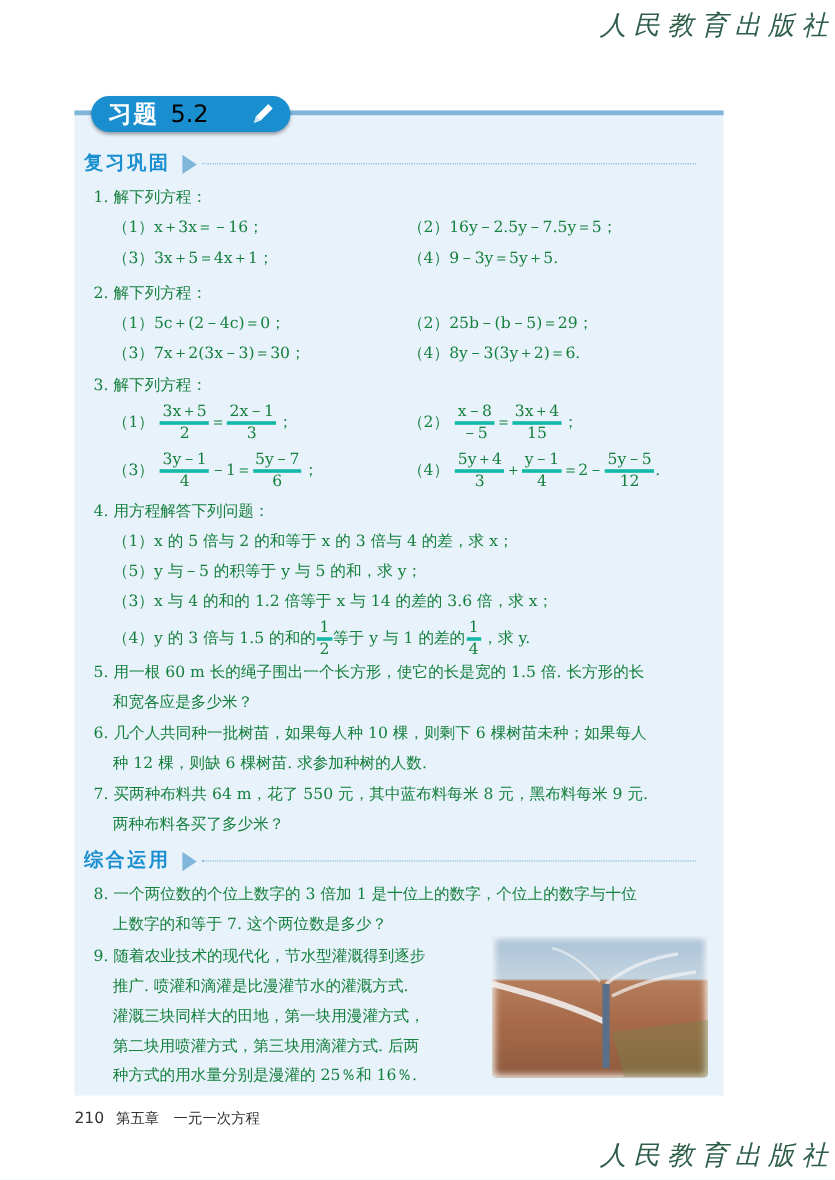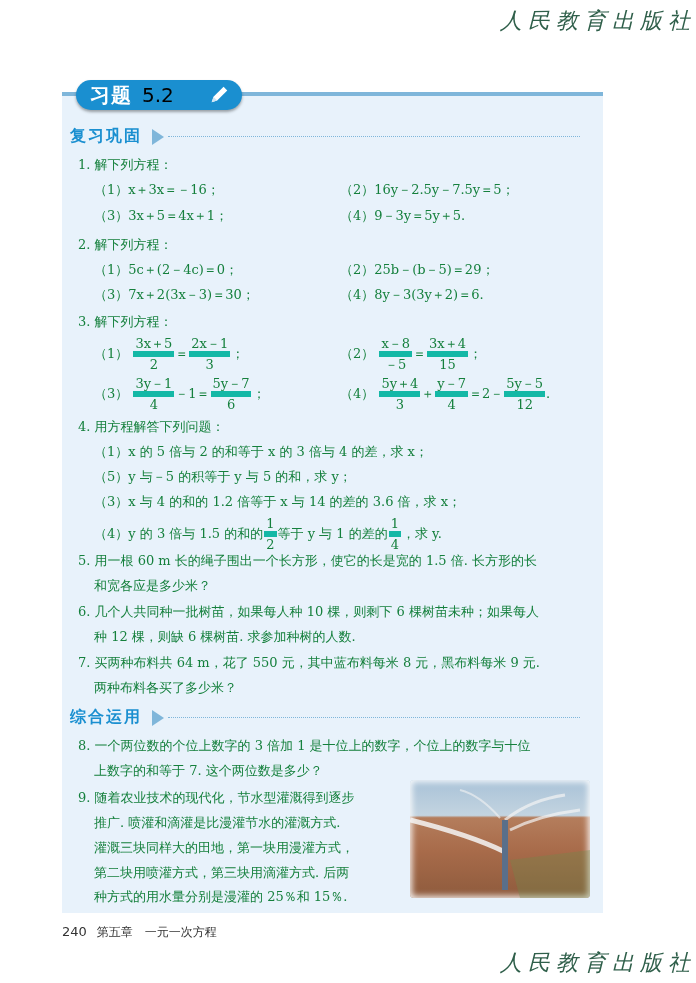--- a/index.html
+++ b/index.html
@@ -38,21 +38,21 @@
   }
   .section-head .s-title { color: #1a8fd0; font-size: 16px; font-weight: bold; letter-spacing: 2px; }
   .section-head .tri {
     width: 0; height: 0; border-left: 12px solid #7fb6da; border-top: 8px solid transparent;
     border-bottom: 8px solid transparent; margin-left: 10px;
   }
   .section-head .dots { flex: 1; border-bottom: 1px dotted #7fb6da; margin-left: 4px; height: 0; }
 
   .line { position: absolute; font-size: 13px; white-space: nowrap; color: #15803d; line-height: 18px; }
   .frac { display: inline-flex; flex-direction: column; align-items: center; vertical-align: middle; line-height: 15px; margin: 0 1px; }
-  .frac .n { border-bottom: 6px solid #14b8a6; padding: 0 2px; }
+  .frac .n { border-bottom: 3px solid #14b8a6; padding: 0 2px; }
   .frac .d { padding: 0 2px; }
 
   .photo {
     position: absolute; left: 410px; top: 780px; width: 180px; height: 118px;
     border-radius: 4px; overflow: hidden;
     background: linear-gradient(to bottom, #a9c2d8 0%, #c3d4e0 30%, #b47d5c 32%, #a86b4a 60%, #8e5b3d 100%);
     box-shadow: 0 0 6px 2px rgba(255,255,255,0.9) inset;
   }
   .footer { position: absolute; left: 62px; top: 924px; font-size: 12px; color: #333; }
   .footer .pg { font-family: "DejaVu Sans", sans-serif; font-size: 13px; margin-right: 6px; }
@@ -122,21 +122,21 @@
       <span class="n">5y－7</span>
       <span class="d">6</span>
     </span><span>；</span>
 </div>
 <div class="line" style="left:340px;top:376px">
   <span>（4）</span>
   <span class="frac">
       <span class="n">5y＋4</span>
       <span class="d">3</span>
     </span><span>＋</span><span class="frac">
-      <span class="n">y－7</span>
+      <span class="n">y－1</span>
       <span class="d">4</span>
     </span><span>＝2－</span><span class="frac">
       <span class="n">5y－5</span>
       <span class="d">12</span>
     </span><span>.</span>
 </div>
 
 <div class="line" style="left:78px;top:418px">4. 用方程解答下列问题：</div>
 <div class="line" style="left:94px;top:443px">（1）x 的 5 倍与 2 的和等于 x 的 3 倍与 4 的差，求 x；</div>
 <div class="line" style="left:94px;top:468px">（5）y 与－5 的积等于 y 与 5 的和，求 y；</div>
@@ -164,31 +164,31 @@
   <span class="dots"></span>
 </div>
 
 <div class="line" style="left:78px;top:737px">8. 一个两位数的个位上数字的 3 倍加 1 是十位上的数字，个位上的数字与十位</div>
 <div class="line" style="left:94px;top:762px">上数字的和等于 7. 这个两位数是多少？</div>
 
 <div class="line" style="left:78px;top:789px">9. 随着农业技术的现代化，节水型灌溉得到逐步</div>
 <div class="line" style="left:94px;top:814px">推广. 喷灌和滴灌是比漫灌节水的灌溉方式.</div>
 <div class="line" style="left:94px;top:839px">灌溉三块同样大的田地，第一块用漫灌方式，</div>
 <div class="line" style="left:94px;top:864px">第二块用喷灌方式，第三块用滴灌方式. 后两</div>
-<div class="line" style="left:94px;top:888px">种方式的用水量分别是漫灌的 25％和 15％.</div>
+<div class="line" style="left:94px;top:888px">种方式的用水量分别是漫灌的 25％和 16％.</div>
 
 <div class="photo" title="喷灌田地照片">
   <svg width="180" height="118" viewBox="0 0 180 118">
     <path d="M0 40 Q60 55 95 72" stroke="#f4f4f4" stroke-width="5" fill="none" opacity="0.85"></path>
     <path d="M95 40 Q120 20 155 15" stroke="#f4f4f4" stroke-width="3" fill="none" opacity="0.7"></path>
     <path d="M90 38 Q70 15 50 10" stroke="#f4f4f4" stroke-width="2" fill="none" opacity="0.6"></path>
     <path d="M100 50 Q130 35 170 30" stroke="#f4f4f4" stroke-width="3" fill="none" opacity="0.7"></path>
     <rect x="92" y="40" width="6" height="70" fill="#5a6f8a"></rect>
     <path d="M100 80 L180 70 L180 118 L110 118 Z" fill="#6f8a4a" opacity="0.35"></path>
   </svg>
 </div>
 
 <div class="footer">
-  <span class="pg">240</span>
+  <span class="pg">210</span>
   <span>第五章　一元一次方程</span>
 </div>
 
 <div class="publisher bottom">人民教育出版社</div>
 
 </body></html>

